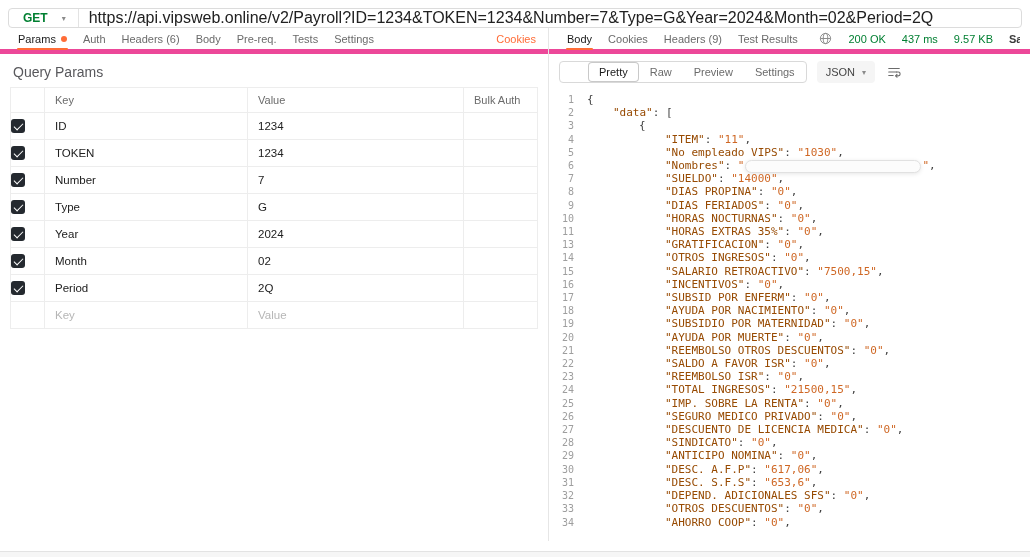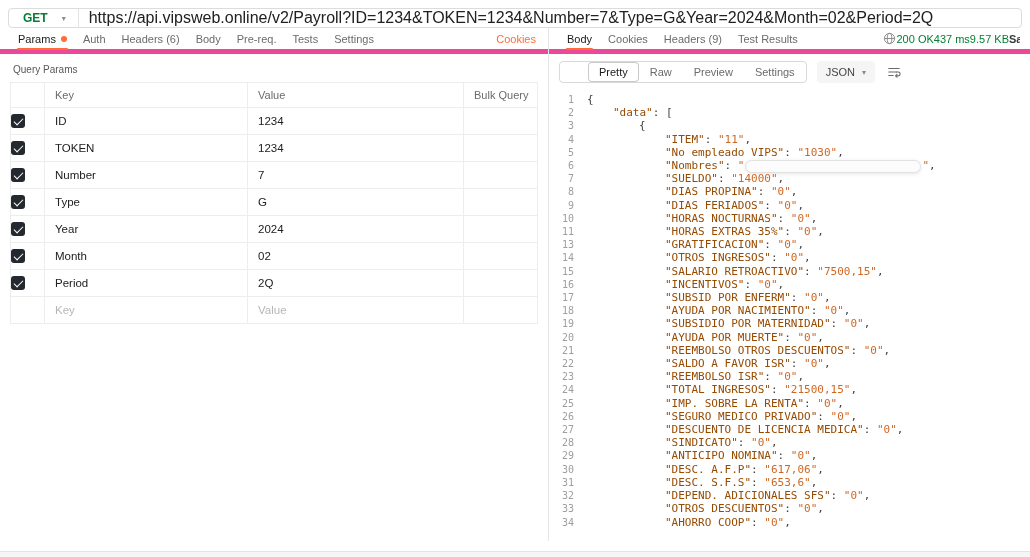--- a/index.html
+++ b/index.html
@@ -56,21 +56,21 @@
   }
   .tab.active { color: #1a1a1a; }
   .tab.active::after {
     content: ""; position: absolute; left: 7px; right: 7px; bottom: -1px;
     height: 2px; background: var(--accent); border-radius: 1px;
   }
   .dot { width: 6px; height: 6px; border-radius: 50%; background: var(--accent); }
   .cookies-link { color: var(--accent); cursor: pointer; padding-right: 2px; }
 
   
-  .qp-title { font-size: 10px; color: #58585c; padding: 10px 0 7px 13px; }
+  .qp-title { font-size: 14px; color: #58585c; padding: 10px 0 7px 13px; }
   .qp-table {
     margin: 0 10px; width: calc(100% - 20px);
     border-collapse: collapse; table-layout: fixed; font-size: 11.5px;
   }
   .qp-table col.col-cb { width: 34px; }
   .qp-table col.col-key { width: 203px; }
   .qp-table col.col-bulk { width: 74px; }
   .qp-table th, .qp-table td {
     border: 1px solid #ededed; height: 27px; padding: 0 10px;
     text-align: left; vertical-align: middle;
@@ -85,21 +85,21 @@
   }
   .cb.checked::after {
     content: ""; position: absolute; left: 4.5px; top: 1.5px;
     width: 4px; height: 8px;
     border: solid #fff; border-width: 0 1.5px 1.5px 0;
     transform: rotate(45deg);
   }
   tr.placeholder td { color: #b6b6b6; }
 
   
-  .resp-meta { display: flex; align-items: center; gap: 0; white-space: nowrap; overflow: hidden; }
+  .resp-meta { display: flex; align-items: center; gap: 16px; white-space: nowrap; overflow: hidden; }
   .meta-green { color: var(--success); }
   .globe { display: flex; align-items: center; }
   .save-clip { width: 11px; overflow: hidden; white-space: nowrap; color: #3b3b3b; font-weight: bold; cursor: pointer; flex: none; }
 
   
   .rtoolbar { display: flex; align-items: center; gap: 10px; padding: 7px 10px; flex: none; }
   .seg { display: flex; border: 1px solid #d9d9d9; border-radius: 4px; background: #fff; }
   .seg-btn {
     padding: 4px 11px; font-size: 11px; color: #6b6b6b; cursor: pointer;
     border-radius: 4px; white-space: nowrap;
@@ -189,21 +189,21 @@
         <col class="col-cb">
           <col class="col-key">
           <col class="col-val">
           <col class="col-bulk">
       </colgroup>
       <thead>
         <tr>
           <th class="cb-cell"></th>
           <th>Key</th>
           <th>Value</th>
-          <th class="bulk-header">Bulk Query</th>
+          <th class="bulk-header">Bulk Auth</th>
         </tr>
       </thead>
       <tbody>
           <tr>
             <td class="cb-cell"><span class="cb checked"></span></td>
             <td>ID</td>
             <td>1234</td>
             <td></td>
           </tr>
           <tr>

